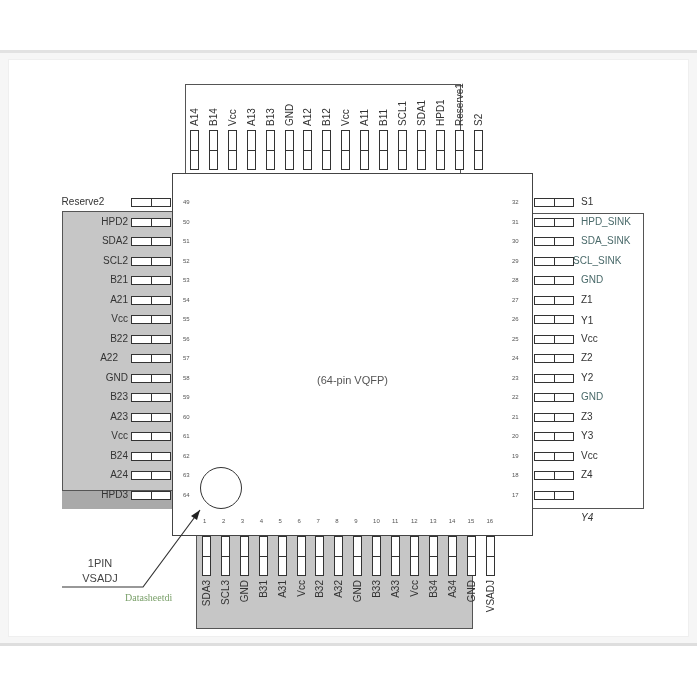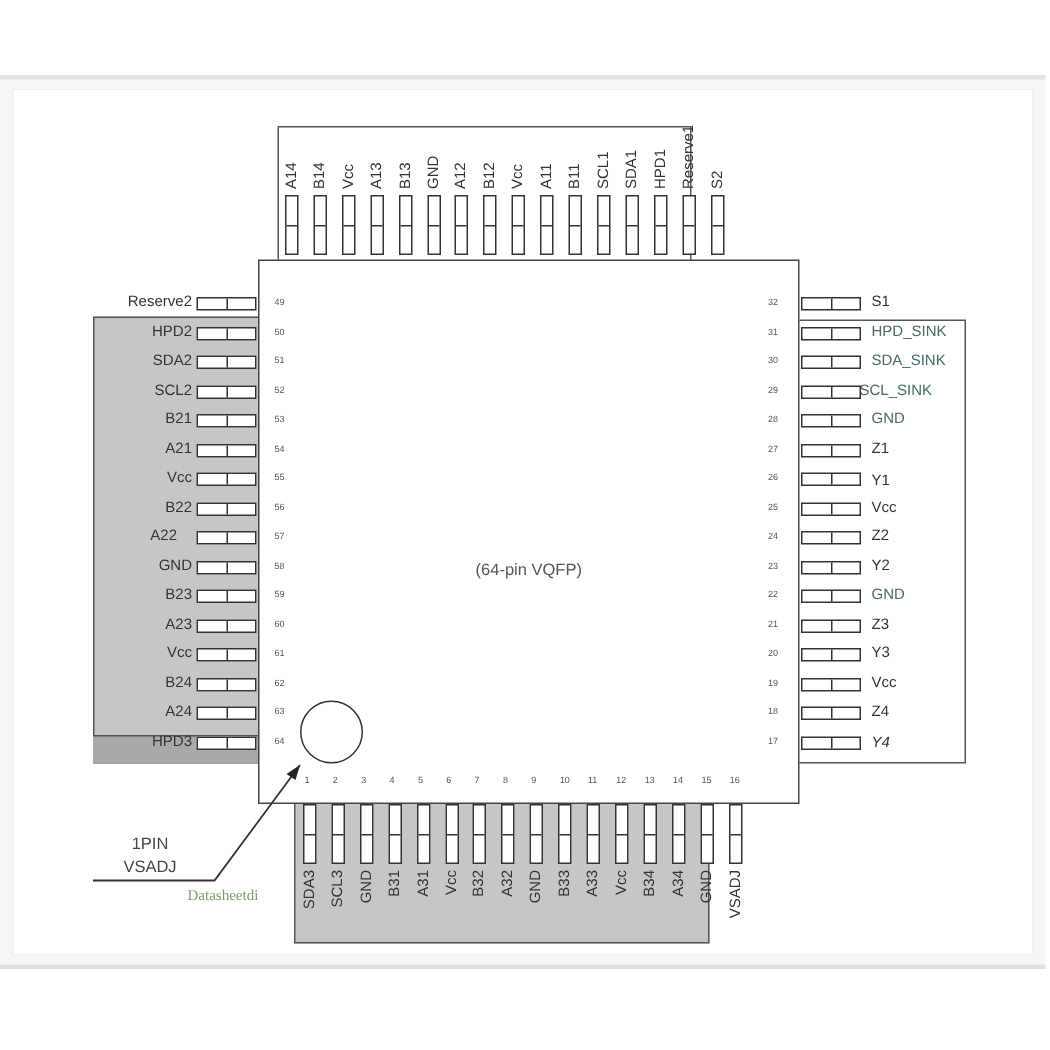--- a/index.html
+++ b/index.html
@@ -92,21 +92,21 @@
     <div class="lead-v" style="left: 435.7px; top: 130px;"></div>
     <div class="lbl vtop" style="left: 434.7px; top: 126px;">HPD1</div>
     <div class="pnum" style="left: 437.7px; top: 181px;">35</div>
     <div class="lead-v" style="left: 454.6px; top: 130px;"></div>
     <div class="lbl vtop" style="left: 453.6px; top: 126px;">Reserve1</div>
     <div class="pnum" style="left: 456.6px; top: 181px;">34</div>
     <div class="lead-v" style="left: 473.5px; top: 130px;"></div>
     <div class="lbl vtop" style="left: 472.5px; top: 126px;">S2</div>
     <div class="pnum" style="left: 475.5px; top: 181px;">33</div>
     <div class="lead-h" style="left: 131px; top: 198px;"></div>
-    <div class="lbl left" style="left: 38px; top: 196px;">Reserve2</div>
+    <div class="lbl left" style="left: 38px; top: 196px; text-align: center;">Reserve2</div>
     <div class="pnum" style="left: 183px; top: 199px; z-index: 5;">49</div>
     <div class="lead-h" style="left: 131px; top: 217.5px;"></div>
     <div class="lbl left" style="left: 38px; top: 215.5px;">HPD2</div>
     <div class="pnum" style="left: 183px; top: 218.5px; z-index: 5;">50</div>
     <div class="lead-h" style="left: 131px; top: 237px;"></div>
     <div class="lbl left" style="left: 38px; top: 235px;">SDA2</div>
     <div class="pnum" style="left: 183px; top: 238px; z-index: 5;">51</div>
     <div class="lead-h" style="left: 131px; top: 256.5px;"></div>
     <div class="lbl left" style="left: 38px; top: 254.5px;">SCL2</div>
     <div class="pnum" style="left: 183px; top: 257.5px; z-index: 5;">52</div>
@@ -185,21 +185,21 @@
     <div class="lead-h" style="left: 534px; top: 432px;"></div>
     <div class="lbl right" style="left: 581px; top: 430px;">Y3</div>
     <div class="pnum" style="left: 512px; top: 433px; z-index: 5;">20</div>
     <div class="lead-h" style="left: 534px; top: 451.5px;"></div>
     <div class="lbl right" style="left: 581px; top: 449.5px;">Vcc</div>
     <div class="pnum" style="left: 512px; top: 452.5px; z-index: 5;">19</div>
     <div class="lead-h" style="left: 534px; top: 471px;"></div>
     <div class="lbl right" style="left: 581px; top: 469px;">Z4</div>
     <div class="pnum" style="left: 512px; top: 472px; z-index: 5;">18</div>
     <div class="lead-h" style="left: 534px; top: 490.5px;"></div>
-    <div class="lbl right" style="left: 581px; top: 490px; font-style: italic;">Y4</div>
+    <div class="lbl right" style="left: 581px; top: 512px; font-style: italic;">Y4</div>
     <div class="pnum" style="left: 512px; top: 491.5px; z-index: 5;">17</div>
     <div class="lead-v" style="left: 202px; top: 536px;"></div>
     <div class="lbl vbot" style="left: 201px; top: 630px; width: 50px;">SDA3</div>
     <div class="pnum" style="left: 203px; top: 518px; z-index: 5;">1</div>
     <div class="lead-v" style="left: 220.9px; top: 536px;"></div>
     <div class="lbl vbot" style="left: 219.9px; top: 630px; width: 50px;">SCL3</div>
     <div class="pnum" style="left: 221.9px; top: 518px; z-index: 5;">2</div>
     <div class="lead-v" style="left: 239.8px; top: 536px;"></div>
     <div class="lbl vbot" style="left: 238.8px; top: 630px; width: 50px;">GND</div>
     <div class="pnum" style="left: 240.8px; top: 518px; z-index: 5;">3</div>

